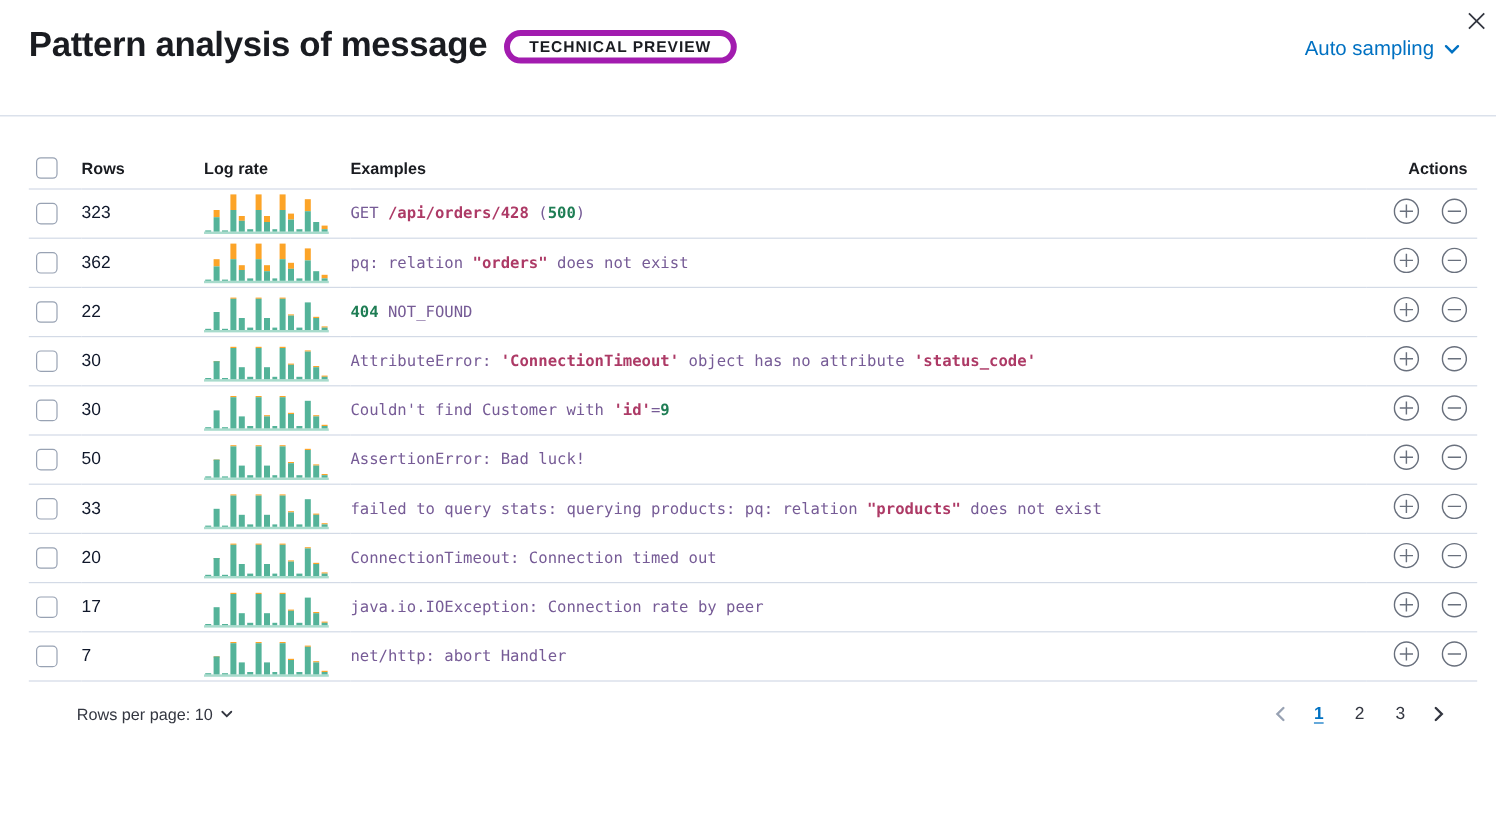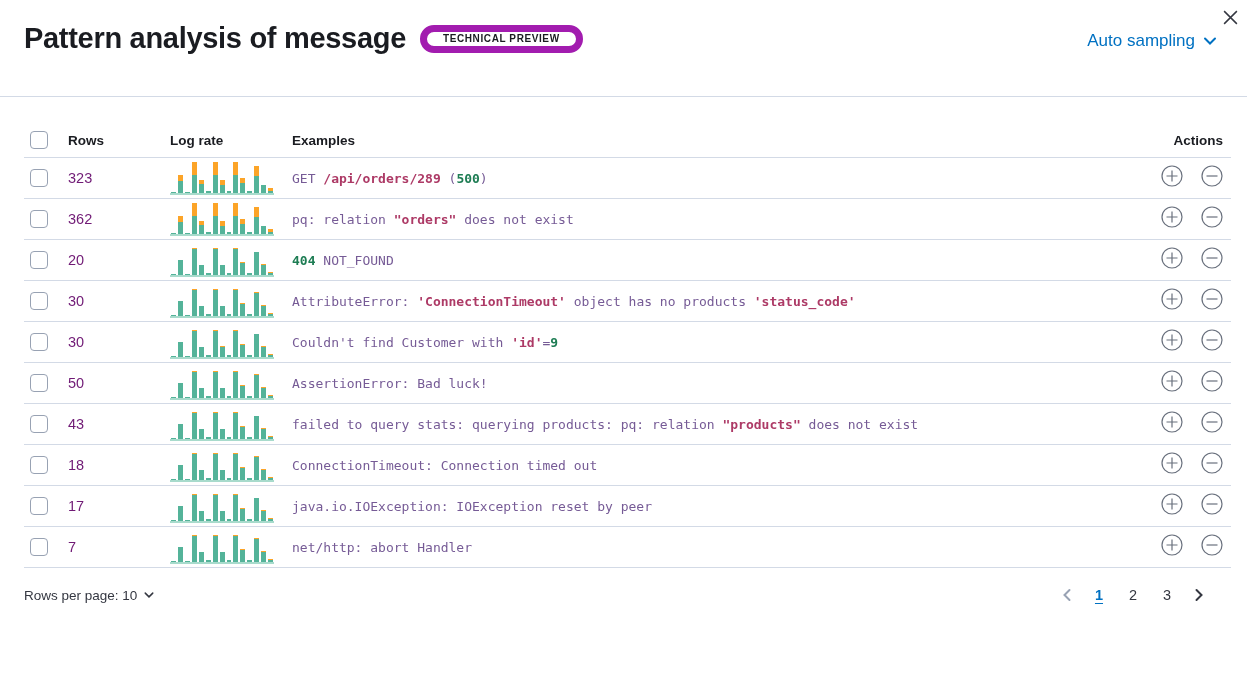--- a/index.html
+++ b/index.html
@@ -4,55 +4,55 @@
 <style>
   * { margin:0; padding:0; box-sizing:border-box; }
   html,body { background:#fff; }
   body { font-family:"Liberation Sans", sans-serif; color:#343741; }
   .flyout { position:relative; width:1247px; height:684px; background:#fff; overflow:hidden; }
 
   
   .flyout-header { position:relative; height:97px; border-bottom:1px solid #D3DAE6; padding:22px 40px 0 24px; }
   .title-line { display:flex; align-items:center; gap:14px; }
   h1.page-title { font-size:29px; font-weight:700; color:#1A1C21; letter-spacing:-0.3px; }
-  .badge { display:inline-flex; align-items:center; height:28px; padding:0 16px; border:7px solid #a21caf;
-           border-radius:16px; font-size:10px; font-weight:700; letter-spacing:0.06em; color:#1A1C21; background:#fff; }
+  .badge { display:inline-flex; align-items:center; height:28px; padding:0 16px; border:5px solid #a21caf;
+           border-radius:16px; font-size:13px; font-weight:700; letter-spacing:0.06em; color:#1A1C21; background:#fff; }
   .close-btn { position:absolute; top:4px; right:4px; width:26px; height:26px; background:none; border:none; cursor:pointer;
                display:flex; align-items:center; justify-content:center; }
   .sampling { position:absolute; top:31px; right:29px; display:flex; align-items:center; gap:7px; cursor:pointer;
               color:#0071C2; font-size:17px; background:none; border:none; font-family:inherit; }
 
   
   .content { padding:30px 16px 0 24px; }
   .summary { font-size:16px; color:#343741; margin-bottom:13px; }
 
   table.patterns { width:100%; border-collapse:collapse; }
   col.c-check { width:44px; } col.c-count { width:102px; } col.c-spark { width:122px; } col.c-actions { width:92px; }
   thead th { text-align:left; font-size:13.5px; font-weight:700; color:#1A1C21; padding:4px 0 8px 0; border-bottom:1px solid #D3DAE6; }
   thead th.th-actions { text-align:right; padding-right:8px; }
   tbody td { border-bottom:1px solid #D3DAE6; height:41px; vertical-align:middle; padding:0; }
   td.cell-check, th.th-check { padding-left:6px; }
   .checkbox { width:18px; height:18px; border:1px solid #98A2B3; border-radius:4px; background:#fff; cursor:pointer; }
-  .count-val { font-size:14.5px; color:#701a75; }
+  .count-val { font-size:14.5px; color:#0f172a; }
 
   .spark { display:flex; align-items:flex-end; gap:2px; width:104px; height:33px; border-bottom:2px solid #A8DBCC; padding:0 1px; }
   .spark .bar { display:flex; flex-direction:column; justify-content:flex-end; width:5px; height:100%; }
   .spark .seg-o { width:100%; }
   .spark .seg-g { width:100%; }
 
   .example { font-family:"DejaVu Sans Mono", monospace; font-size:13px; white-space:nowrap; }
   .tok-k { color:#765B96; }
   .tok-s { color:#AD3A66; font-weight:700; }
   .tok-n { color:#1E7D54; font-weight:700; }
 
   td.cell-actions { text-align:right; padding-right:8px; white-space:nowrap; }
   .action-btn { background:none; border:none; cursor:pointer; padding:0; margin-left:18px; line-height:0; }
 
   
-  .table-footer { display:flex; justify-content:space-between; padding:15px 8px 0 0; }
+  .table-footer { display:flex; justify-content:space-between; padding:15px 8px 0 0;margin-left:40px; }
   .rows-per-page { display:flex; align-items:center; gap:6px; font-size:13.5px; color:#343741; background:none; border:none; cursor:pointer; font-family:inherit; }
   .pagination { display:flex; align-items:center; gap:10px; margin-right:14px; }
   .page-btn { min-width:24px; height:24px; background:none; border:none; cursor:pointer; font-size:14.5px; color:#343741;
               font-family:inherit; display:flex; align-items:center; justify-content:center; }
   .page-btn.active { color:#0071C2; font-weight:700; text-decoration:underline; text-underline-offset:3px; }
   .page-nav { background:none; border:none; cursor:pointer; line-height:0; padding:0 2px; }
 </style>
 </head>
 <body>
 
@@ -161,21 +161,21 @@
                 <div class="bar">
                   <div class="seg-o" style="height: 0%; background: rgb(252, 164, 40);"></div>
                   <div class="seg-g" style="height: 24%; background: rgb(84, 179, 153);"></div>
                 </div>
                 <div class="bar">
                   <div class="seg-o" style="height: 10%; background: rgb(252, 164, 40);"></div>
                   <div class="seg-g" style="height: 5%; background: rgb(84, 179, 153);"></div>
                 </div>
               </div>
             </td>
-            <td><span class="example"><span class="tok-k">GET </span><span class="tok-s">/api/orders/289</span><span class="tok-k"> (</span><span class="tok-n">500</span><span class="tok-k">)</span></span></td>
+            <td><span class="example"><span class="tok-k">GET </span><span class="tok-s">/api/orders/428</span><span class="tok-k"> (</span><span class="tok-n">500</span><span class="tok-k">)</span></span></td>
             <td class="cell-actions"><button class="action-btn"><svg width="22" height="22" viewBox="0 0 22 22">
                   <circle cx="11" cy="11" r="10" fill="none" stroke="#69707D" stroke-width="1.2"></circle>
                   <path d="M11 5.5 V16.5 M5.5 11 H16.5" stroke="#69707D" stroke-width="1.2" fill="none"></path>
                 </svg></button><button class="action-btn"><svg width="22" height="22" viewBox="0 0 22 22">
                   <circle cx="11" cy="11" r="10" fill="none" stroke="#69707D" stroke-width="1.2"></circle>
                   <path d="M5.5 11 H16.5" stroke="#69707D" stroke-width="1.2" fill="none"></path>
                 </svg></button></td>
           </tr>
           <tr>
             <td class="cell-check">
@@ -252,21 +252,21 @@
                   <path d="M11 5.5 V16.5 M5.5 11 H16.5" stroke="#69707D" stroke-width="1.2" fill="none"></path>
                 </svg></button><button class="action-btn"><svg width="22" height="22" viewBox="0 0 22 22">
                   <circle cx="11" cy="11" r="10" fill="none" stroke="#69707D" stroke-width="1.2"></circle>
                   <path d="M5.5 11 H16.5" stroke="#69707D" stroke-width="1.2" fill="none"></path>
                 </svg></button></td>
           </tr>
           <tr>
             <td class="cell-check">
               <div class="checkbox"></div>
             </td>
-            <td><span class="count-val">20</span></td>
+            <td><span class="count-val">22</span></td>
             <td>
               <div class="spark">
                 <div class="bar">
                   <div class="seg-o" style="height: 0%; background: rgb(252, 164, 40);"></div>
                   <div class="seg-g" style="height: 3%; background: rgb(84, 179, 153);"></div>
                 </div>
                 <div class="bar">
                   <div class="seg-o" style="height: 0%; background: rgb(252, 164, 40);"></div>
                   <div class="seg-g" style="height: 46%; background: rgb(84, 179, 153);"></div>
                 </div>
@@ -395,21 +395,21 @@
                 <div class="bar">
                   <div class="seg-o" style="height: 5%; background: rgb(252, 164, 40);"></div>
                   <div class="seg-g" style="height: 30%; background: rgb(84, 179, 153);"></div>
                 </div>
                 <div class="bar">
                   <div class="seg-o" style="height: 4%; background: rgb(252, 164, 40);"></div>
                   <div class="seg-g" style="height: 5%; background: rgb(84, 179, 153);"></div>
                 </div>
               </div>
             </td>
-            <td><span class="example"><span class="tok-k">AttributeError: </span><span class="tok-s">'ConnectionTimeout'</span><span class="tok-k"> object has no products </span><span class="tok-s">'status_code'</span></span></td>
+            <td><span class="example"><span class="tok-k">AttributeError: </span><span class="tok-s">'ConnectionTimeout'</span><span class="tok-k"> object has no attribute </span><span class="tok-s">'status_code'</span></span></td>
             <td class="cell-actions"><button class="action-btn"><svg width="22" height="22" viewBox="0 0 22 22">
                   <circle cx="11" cy="11" r="10" fill="none" stroke="#69707D" stroke-width="1.2"></circle>
                   <path d="M11 5.5 V16.5 M5.5 11 H16.5" stroke="#69707D" stroke-width="1.2" fill="none"></path>
                 </svg></button><button class="action-btn"><svg width="22" height="22" viewBox="0 0 22 22">
                   <circle cx="11" cy="11" r="10" fill="none" stroke="#69707D" stroke-width="1.2"></circle>
                   <path d="M5.5 11 H16.5" stroke="#69707D" stroke-width="1.2" fill="none"></path>
                 </svg></button></td>
           </tr>
           <tr>
             <td class="cell-check">
@@ -564,21 +564,21 @@
                   <path d="M11 5.5 V16.5 M5.5 11 H16.5" stroke="#69707D" stroke-width="1.2" fill="none"></path>
                 </svg></button><button class="action-btn"><svg width="22" height="22" viewBox="0 0 22 22">
                   <circle cx="11" cy="11" r="10" fill="none" stroke="#69707D" stroke-width="1.2"></circle>
                   <path d="M5.5 11 H16.5" stroke="#69707D" stroke-width="1.2" fill="none"></path>
                 </svg></button></td>
           </tr>
           <tr>
             <td class="cell-check">
               <div class="checkbox"></div>
             </td>
-            <td><span class="count-val">43</span></td>
+            <td><span class="count-val">33</span></td>
             <td>
               <div class="spark">
                 <div class="bar">
                   <div class="seg-o" style="height: 0%; background: rgb(252, 164, 40);"></div>
                   <div class="seg-g" style="height: 3%; background: rgb(84, 179, 153);"></div>
                 </div>
                 <div class="bar">
                   <div class="seg-o" style="height: 0%; background: rgb(252, 164, 40);"></div>
                   <div class="seg-g" style="height: 46%; background: rgb(84, 179, 153);"></div>
                 </div>
@@ -642,21 +642,21 @@
                   <path d="M11 5.5 V16.5 M5.5 11 H16.5" stroke="#69707D" stroke-width="1.2" fill="none"></path>
                 </svg></button><button class="action-btn"><svg width="22" height="22" viewBox="0 0 22 22">
                   <circle cx="11" cy="11" r="10" fill="none" stroke="#69707D" stroke-width="1.2"></circle>
                   <path d="M5.5 11 H16.5" stroke="#69707D" stroke-width="1.2" fill="none"></path>
                 </svg></button></td>
           </tr>
           <tr>
             <td class="cell-check">
               <div class="checkbox"></div>
             </td>
-            <td><span class="count-val">18</span></td>
+            <td><span class="count-val">20</span></td>
             <td>
               <div class="spark">
                 <div class="bar">
                   <div class="seg-o" style="height: 0%; background: rgb(252, 164, 40);"></div>
                   <div class="seg-g" style="height: 3%; background: rgb(84, 179, 153);"></div>
                 </div>
                 <div class="bar">
                   <div class="seg-o" style="height: 2%; background: rgb(252, 164, 40);"></div>
                   <div class="seg-g" style="height: 46%; background: rgb(84, 179, 153);"></div>
                 </div>
@@ -785,21 +785,21 @@
                 <div class="bar">
                   <div class="seg-o" style="height: 5%; background: rgb(252, 164, 40);"></div>
                   <div class="seg-g" style="height: 30%; background: rgb(84, 179, 153);"></div>
                 </div>
                 <div class="bar">
                   <div class="seg-o" style="height: 4%; background: rgb(252, 164, 40);"></div>
                   <div class="seg-g" style="height: 5%; background: rgb(84, 179, 153);"></div>
                 </div>
               </div>
             </td>
-            <td><span class="example"><span class="tok-k">java.io.IOException: IOException reset by peer</span></span></td>
+            <td><span class="example"><span class="tok-k">java.io.IOException: Connection rate by peer</span></span></td>
             <td class="cell-actions"><button class="action-btn"><svg width="22" height="22" viewBox="0 0 22 22">
                   <circle cx="11" cy="11" r="10" fill="none" stroke="#69707D" stroke-width="1.2"></circle>
                   <path d="M11 5.5 V16.5 M5.5 11 H16.5" stroke="#69707D" stroke-width="1.2" fill="none"></path>
                 </svg></button><button class="action-btn"><svg width="22" height="22" viewBox="0 0 22 22">
                   <circle cx="11" cy="11" r="10" fill="none" stroke="#69707D" stroke-width="1.2"></circle>
                   <path d="M5.5 11 H16.5" stroke="#69707D" stroke-width="1.2" fill="none"></path>
                 </svg></button></td>
           </tr>
           <tr>
             <td class="cell-check">

